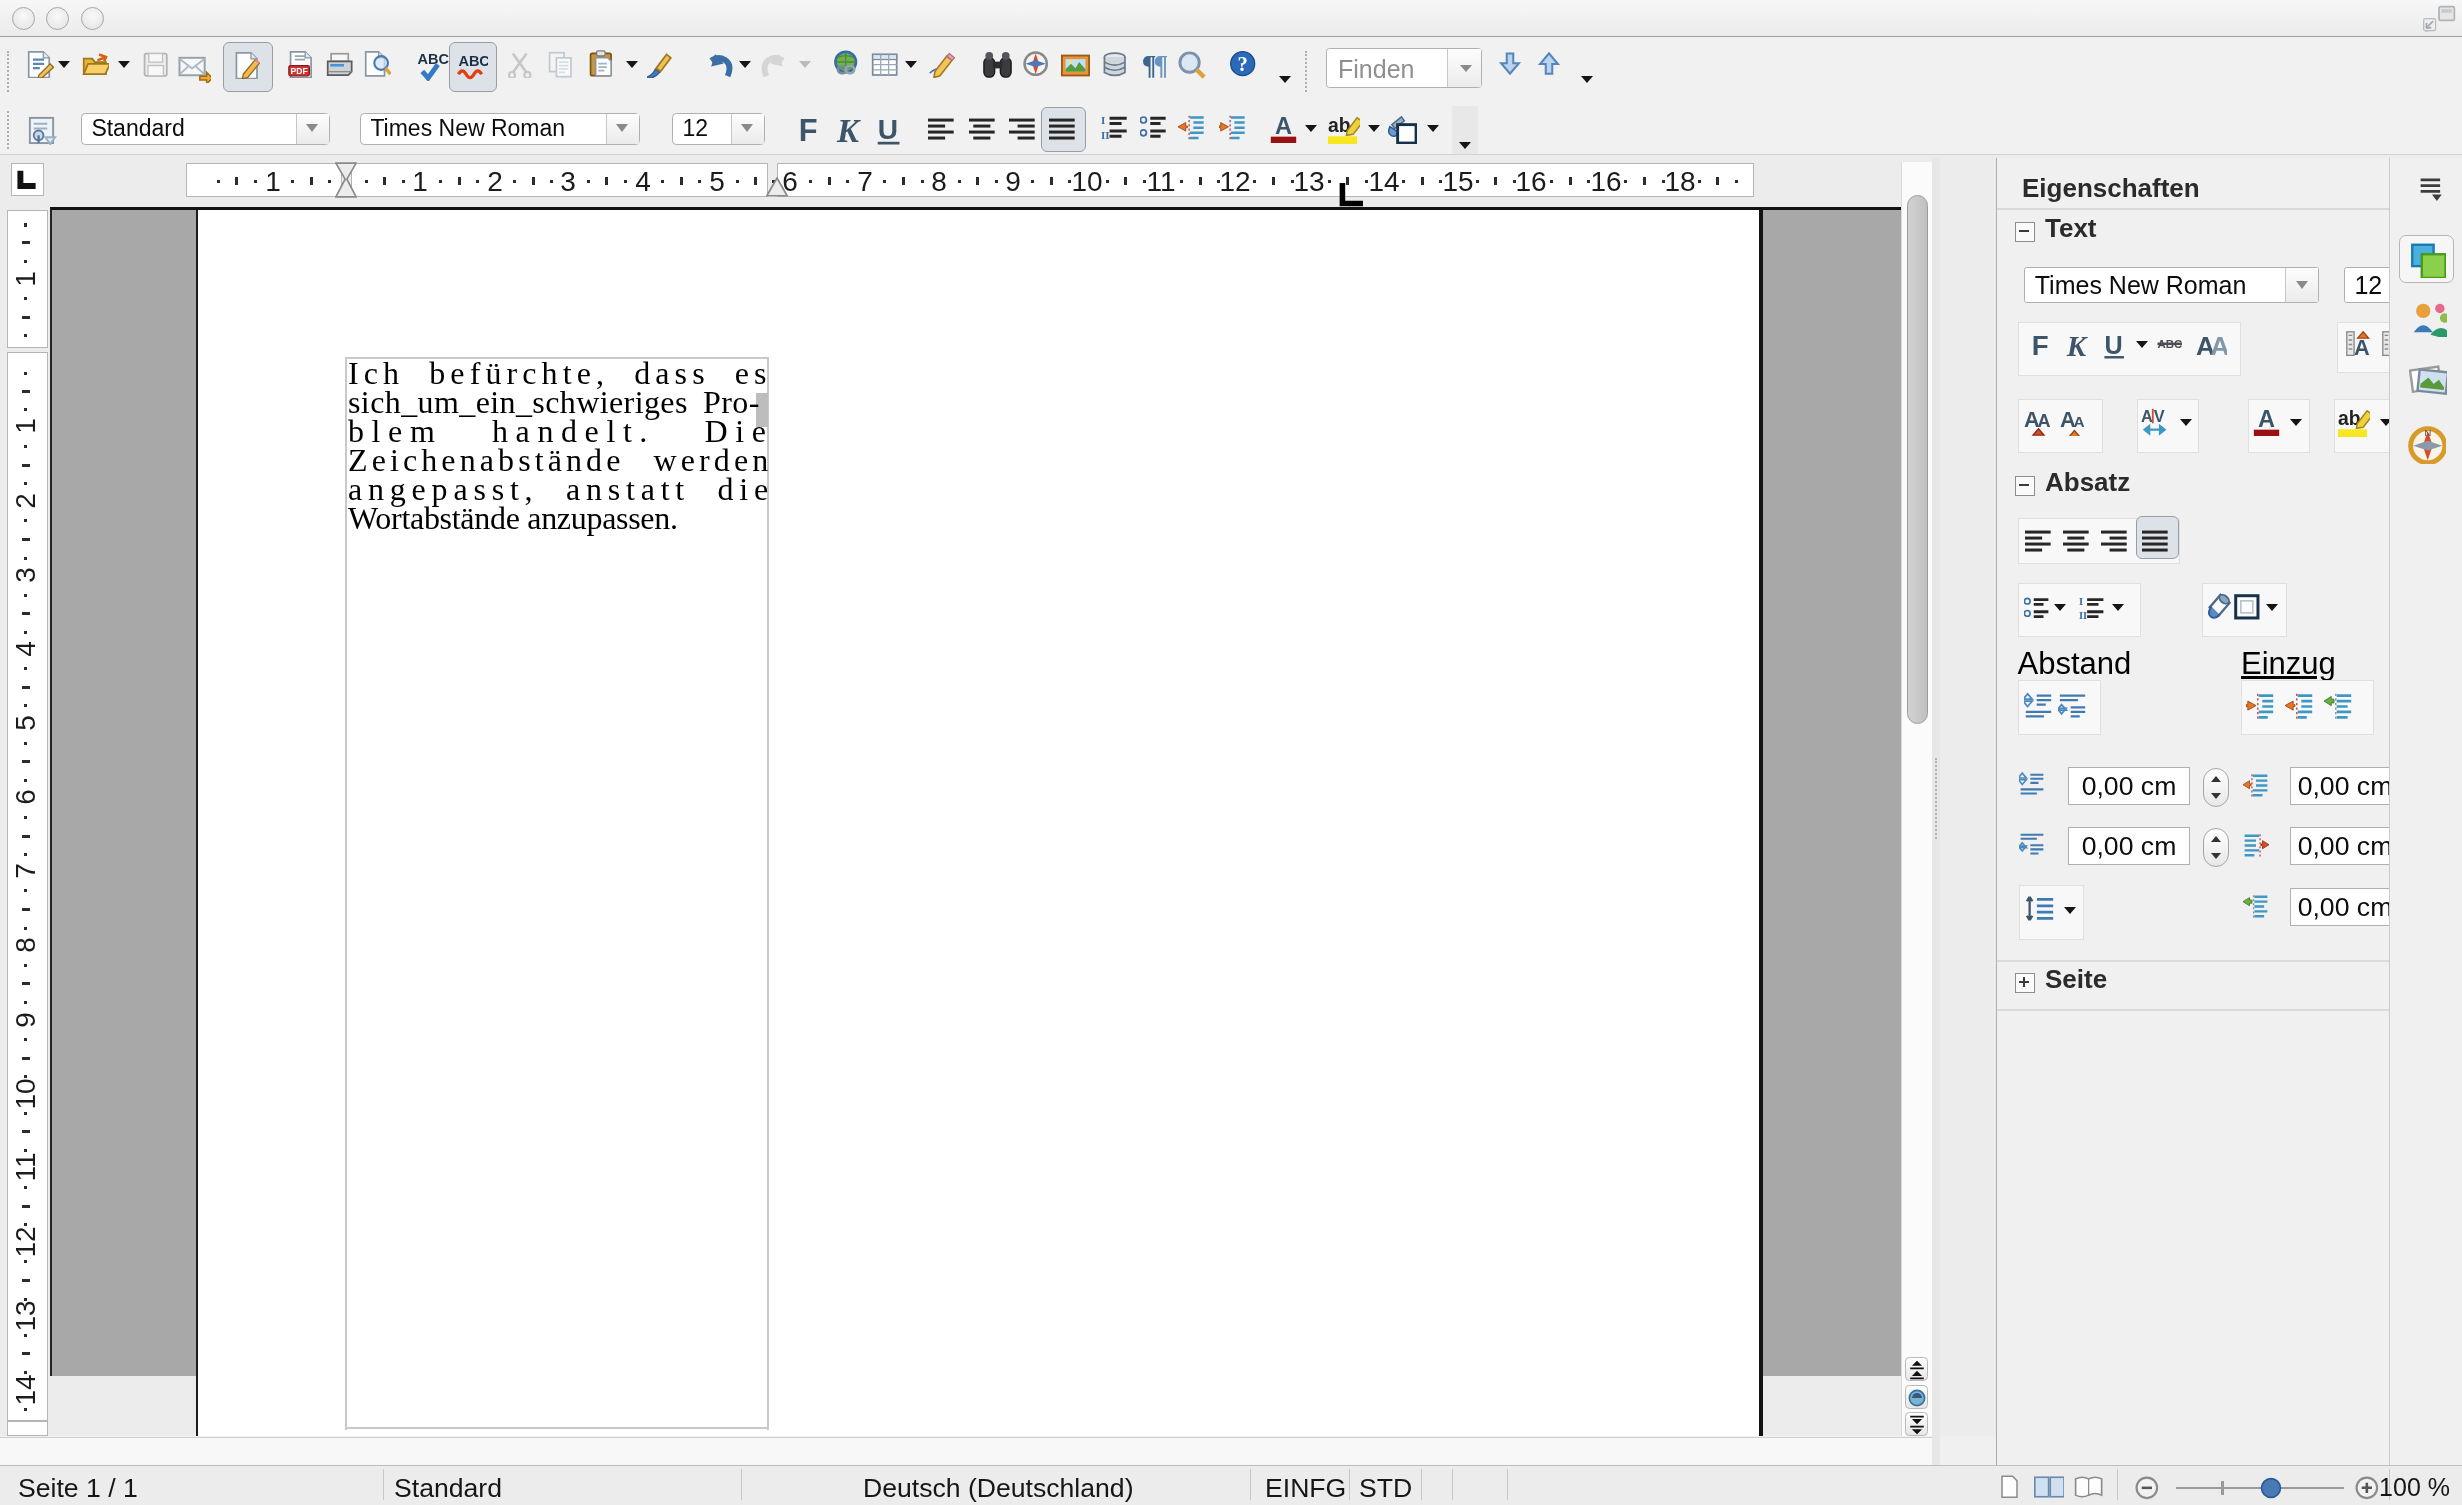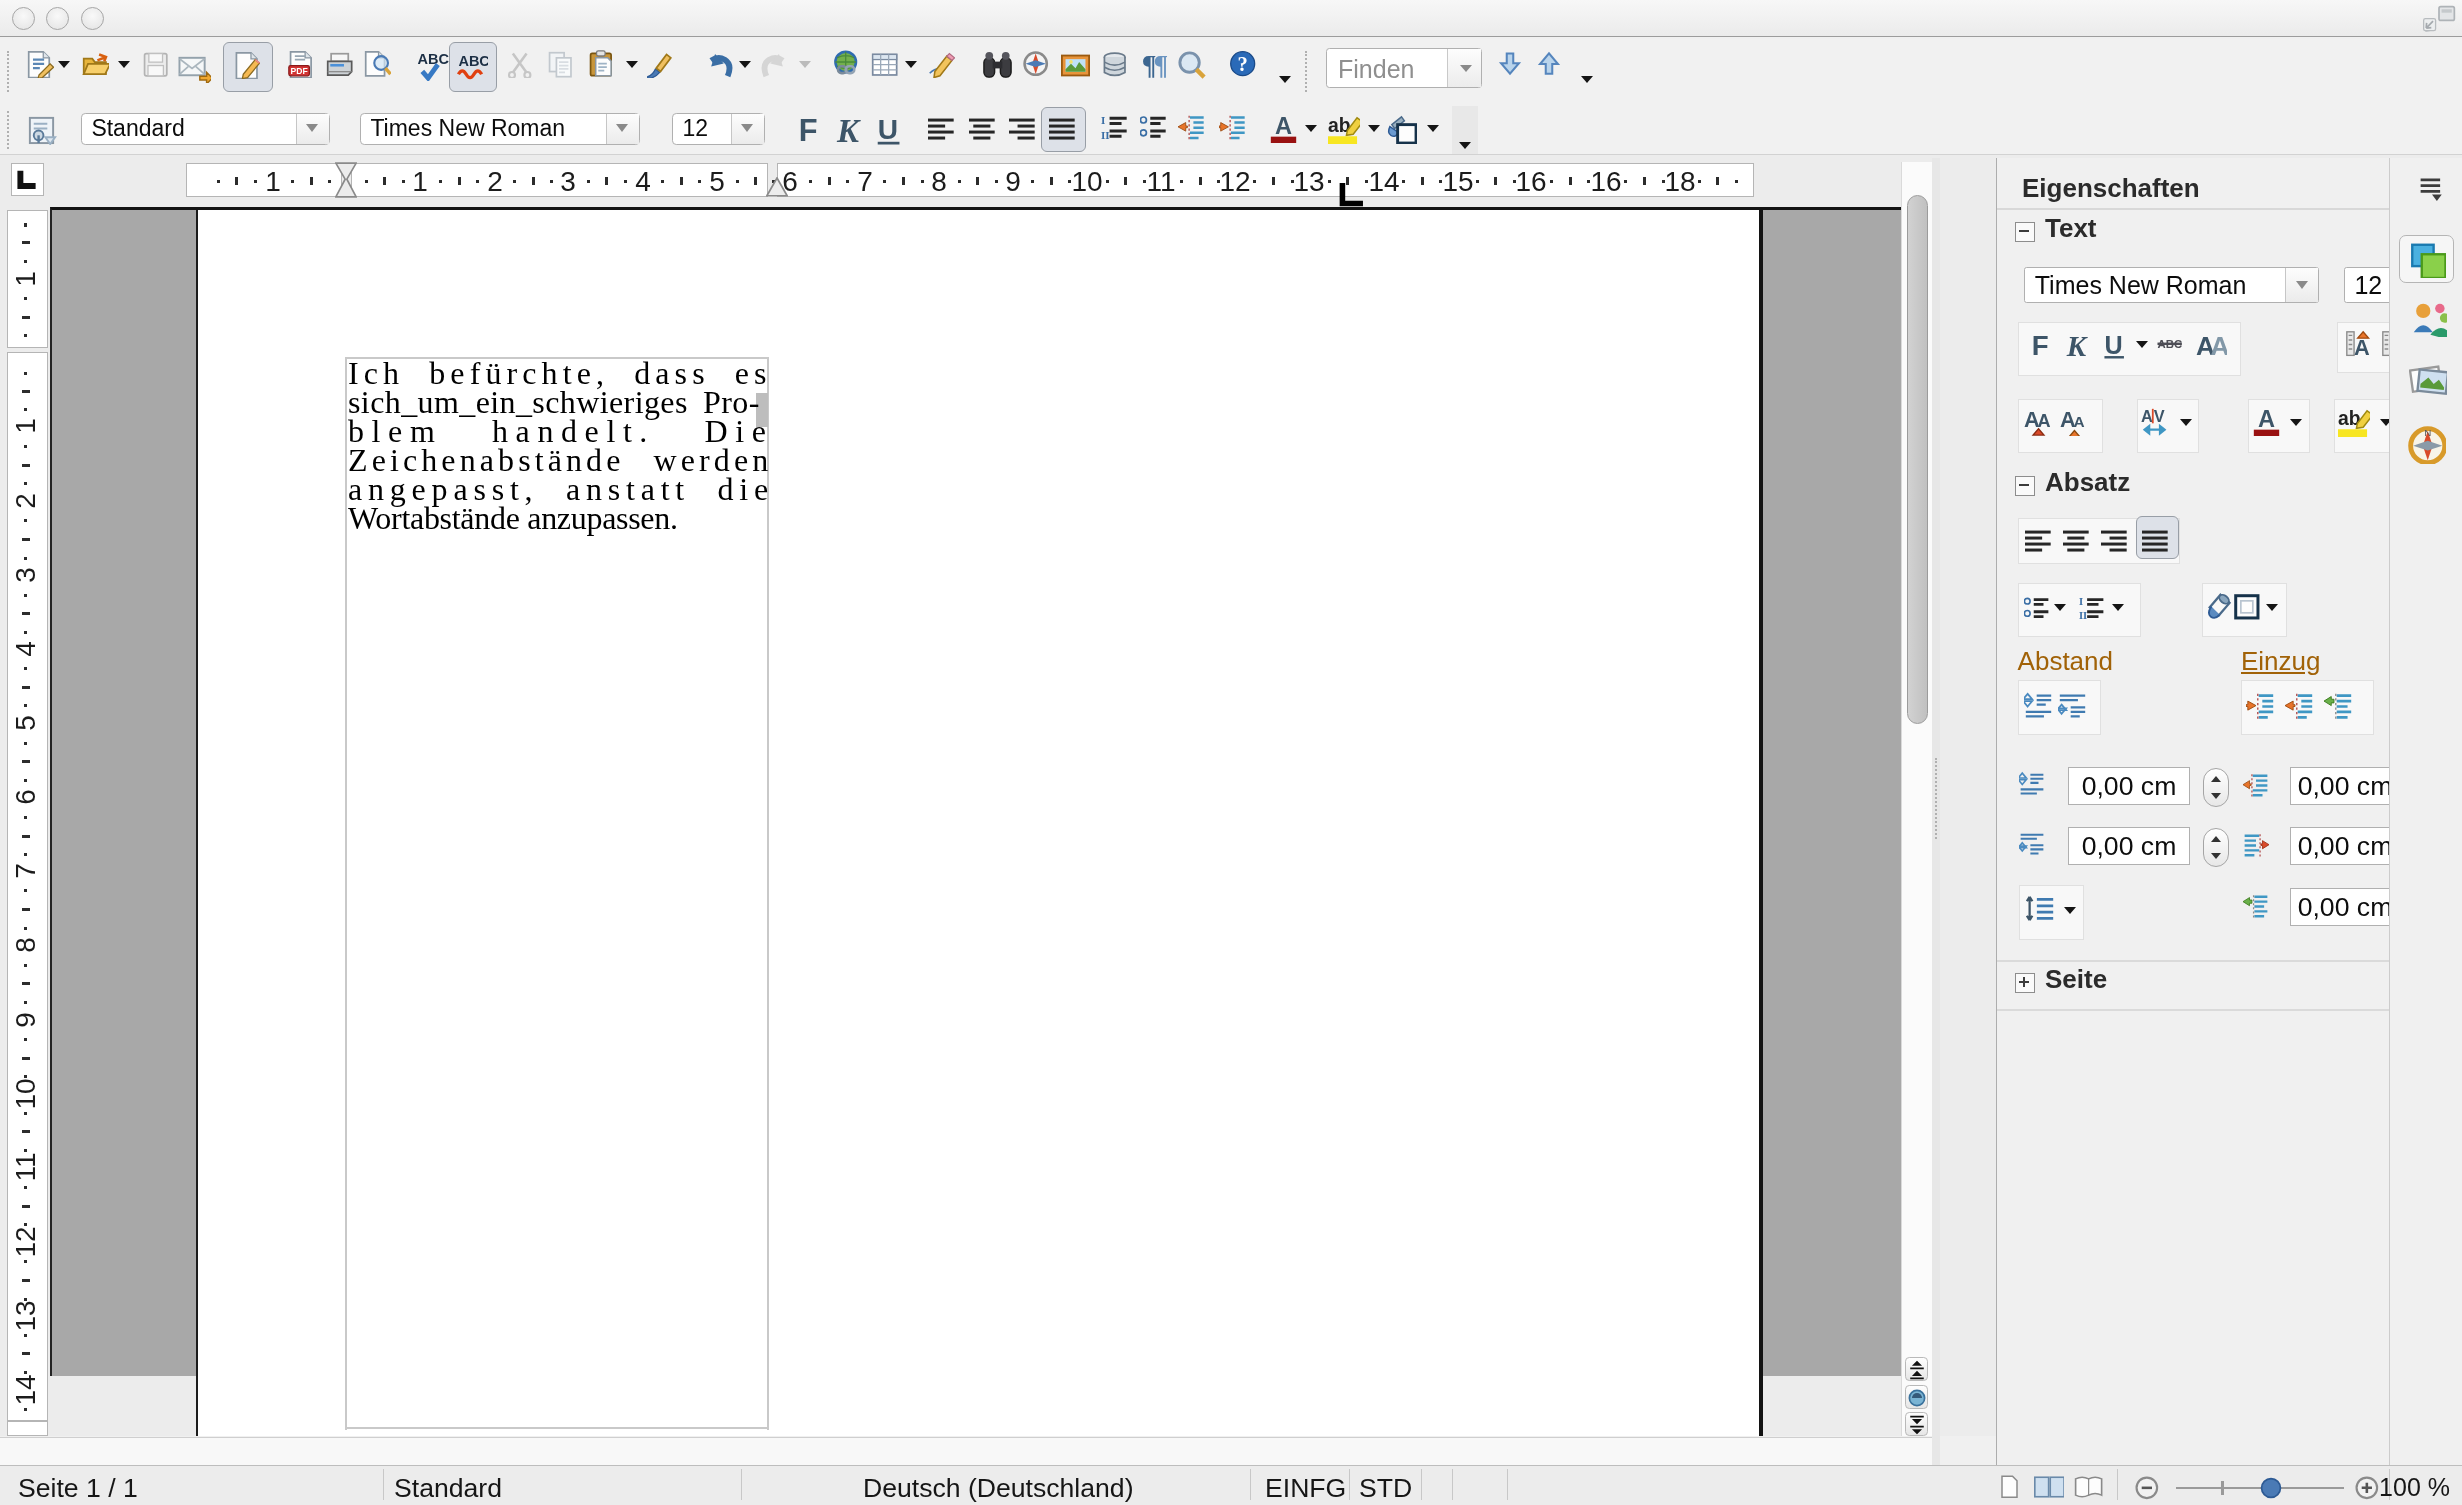--- a/index.html
+++ b/index.html
@@ -46,21 +46,21 @@
 #tabstrip { position:absolute; left:2389px; top:158px; width:74px; height:1307px; background:#f0f0f0; border-left:0.9px solid #cccccc; }
 .shead { position:absolute; font-size:26px; font-weight:bold; color:#2b2b2b; }
 .collapse { position:absolute; width:20px; height:20px; border:1.7px solid #8d8d8d; background:#fafafa; }
 .collapse:after { content:""; position:absolute; left:2.6px; top:6.9px; width:10.3px; height:2.6px; background:#3c3c3c; }
 .collapse.plus:before { content:""; position:absolute; left:6.9px; top:2.6px; height:10.3px; width:2.6px; background:#3c3c3c; }
 .panel { position:absolute; background:#f8f8f8; border:0.9px solid #e0e0e0; }
 .spin { position:absolute; width:26px; height:39px; background:linear-gradient(#ffffff,#e7e7e7); border:1.7px solid #a5a5a5; border-radius:18px; }
 .spin:before { content:""; position:absolute; left:50%; top:6.9px; margin-left:-5.1px; border-left:5.1px solid transparent; border-right:5.1px solid transparent; border-bottom:6.9px solid #333; }
 .spin:after { content:""; position:absolute; left:50%; bottom:6.9px; margin-left:-5.1px; border-left:5.1px solid transparent; border-right:5.1px solid transparent; border-top:6.9px solid #333; }
 .sinput { position:absolute; height:38px; background:#fff; border:1.3px solid #b0b0b0; font-size:26.6px; color:#0d0d0d; display:flex; align-items:center; justify-content:center; }
-.slabel { position:absolute; font-size:26px; color:#a16207; }
+.slabel { position:absolute; font-size:31px; color:#000000; }
 .launcher { position:absolute; width:23px; height:20px; border:1.7px solid #7a96b5; background:#eef4fa; }
 .launcher:before { content:""; position:absolute; left:0; top:0; right:0; height:5.1px; background:#8fabc9; }
 #hscroll { position:absolute; left:0; top:1437px; width:1932px; height:28px; background:#f8f8f8; border-top:0.9px solid #cfcfcf; }
 #statusbar { position:absolute; left:0; top:1465px; width:2462px; height:40px; background:#ececec; border-top:1.3px solid #bdbdbd; }
 .stxt { position:absolute; top:6.9px; font-size:26.6px; color:#161616; }
 .ssep { position:absolute; top:3.4px; width:1.3px; height:31px; background:#c8c8c8; }
 </style>
 </head>
 <body>
 <div id="root">

